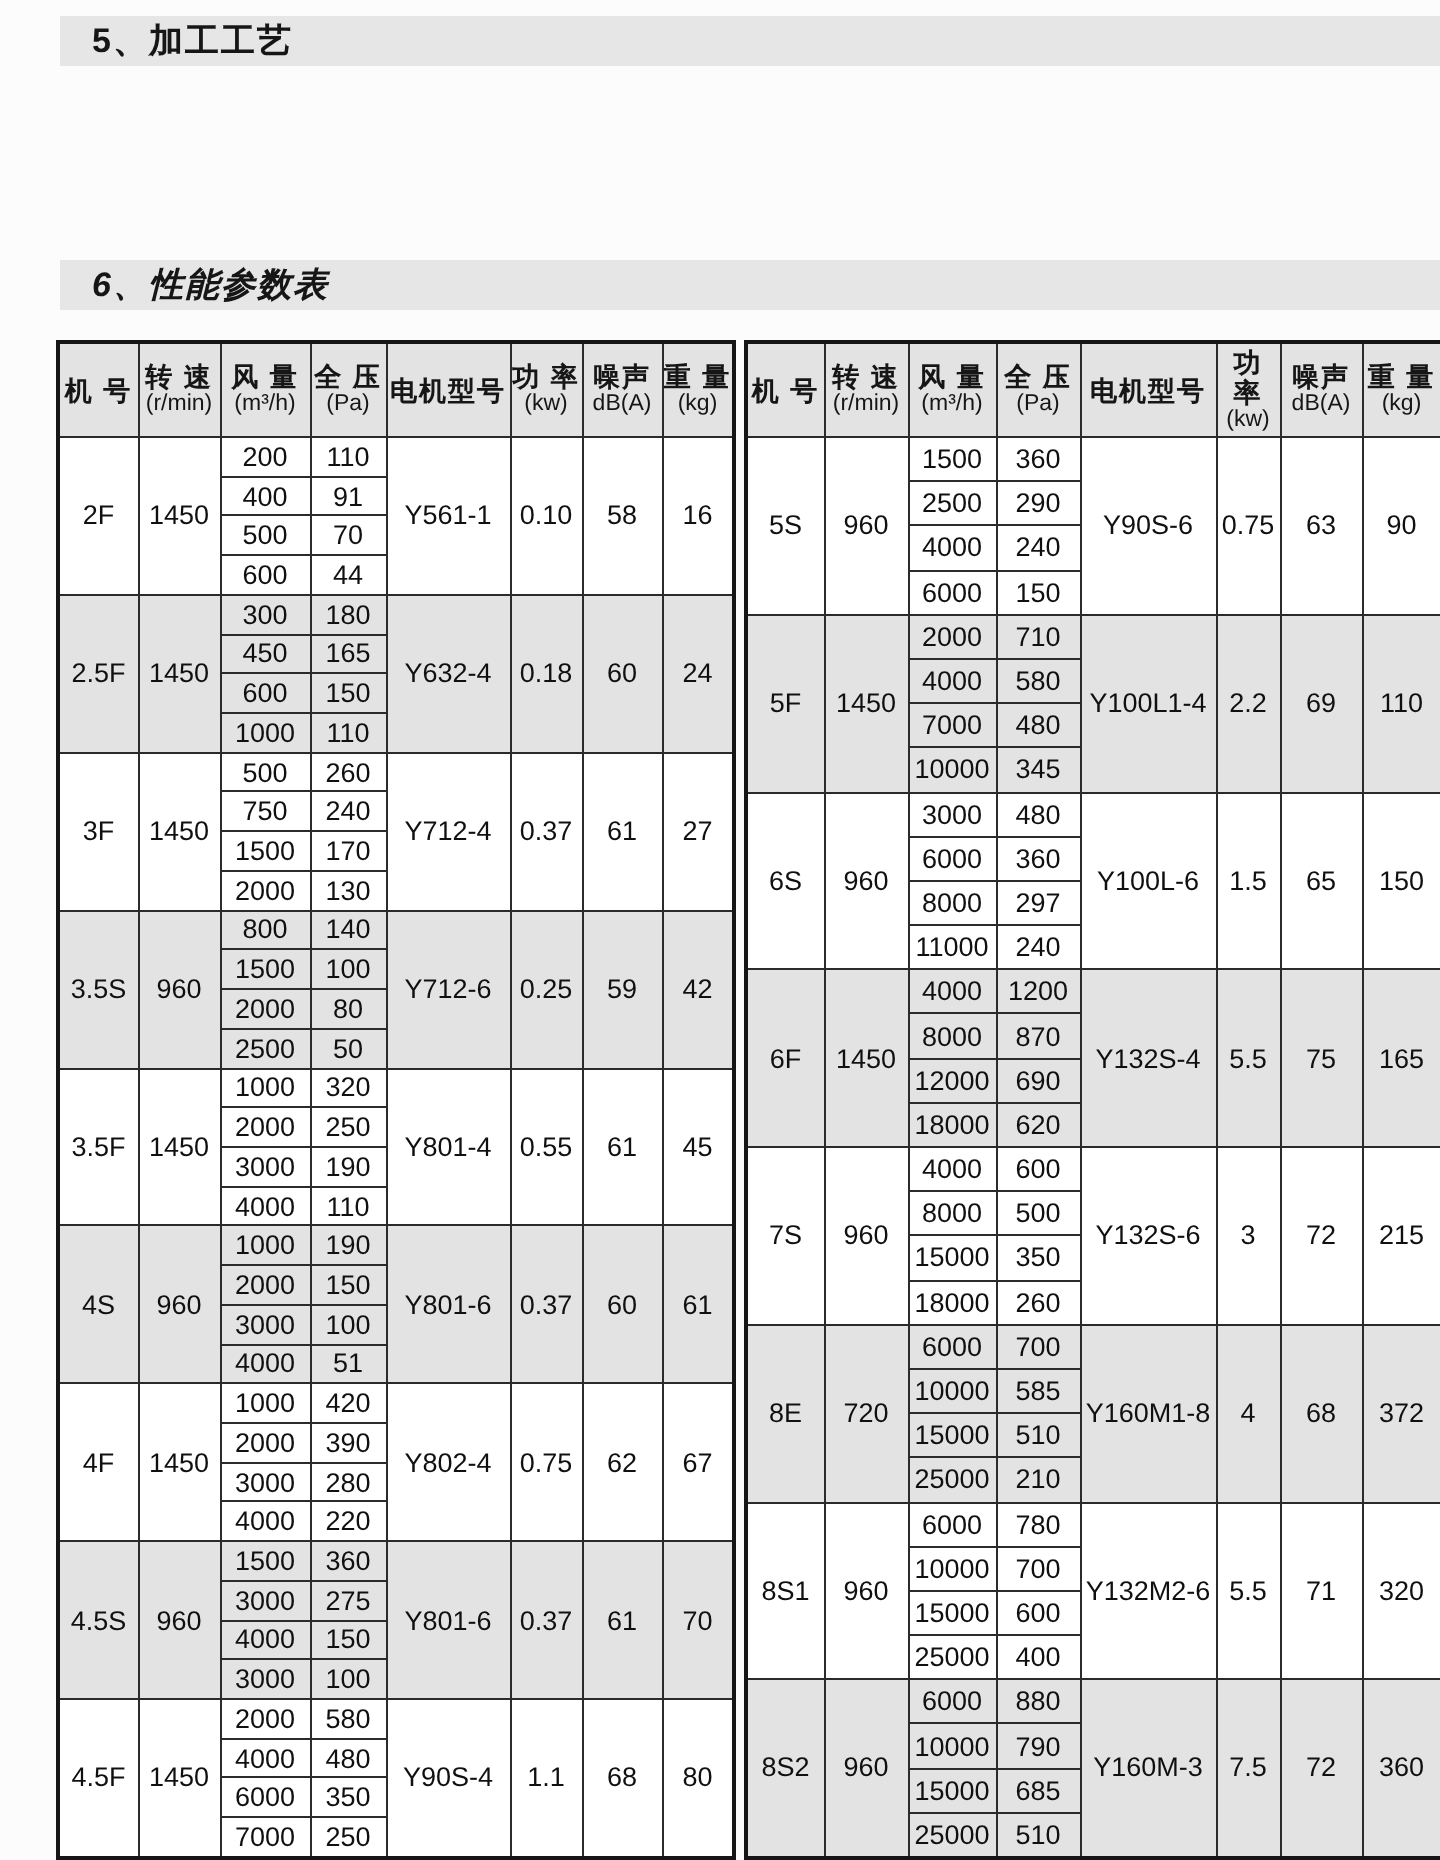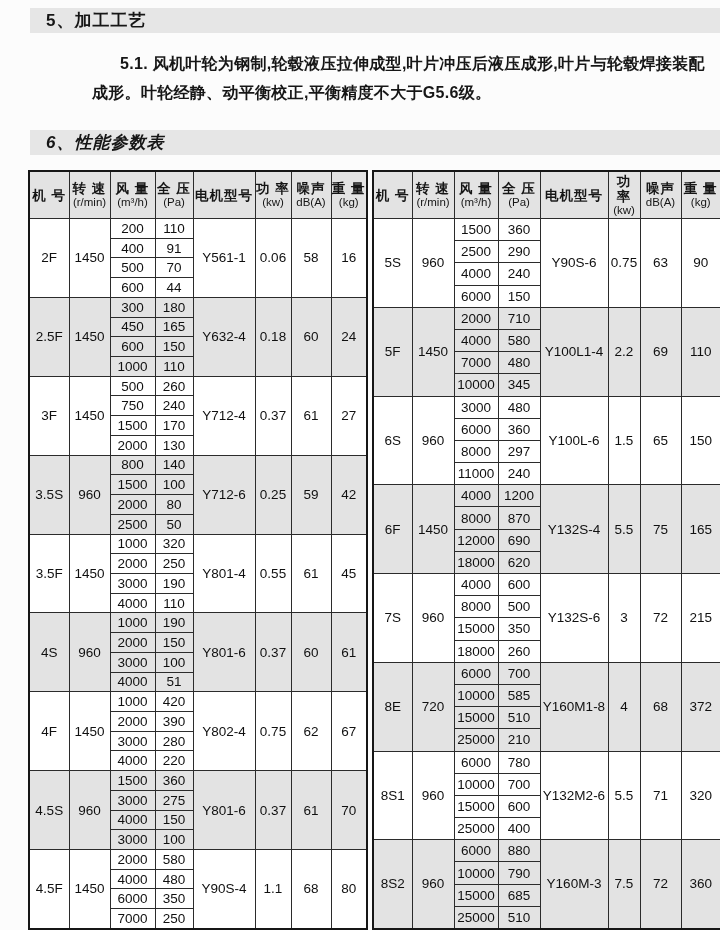--- a/index.html
+++ b/index.html
@@ -54,21 +54,20 @@
 </head>
 <body>
 
 <div class="page">
 
   <div class="bar" id="bar5">
     <span>5、加工工艺</span>
   </div>
 
   <div class="paras">
-    <p class="para">5.1.  风机叶轮为钢制,轮毂液压拉伸成型,叶片冲压后液压成形,叶片与轮毂焊接装配成形。叶轮经静、动平衡校正,平衡精度不大于G5.6级。</p>
   </div>
 
   <div class="bar" id="bar6">
     <span>6、性能参数表</span>
   </div>
 
   <div class="tables">
     <table class="ptable tl" id="table-left">
         <colgroup>
           <col style="width: 40px;">
@@ -114,21 +113,21 @@
             </th>
           </tr>
         </thead>
         <tbody>
           <tr>
             <td rowspan="4">2F</td>
             <td rowspan="4">1450</td>
             <td>200</td>
             <td>110</td>
             <td rowspan="4">Y561-1</td>
-            <td rowspan="4">0.06</td>
+            <td rowspan="4">0.10</td>
             <td rowspan="4">58</td>
             <td rowspan="4">16</td>
           </tr>
           <tr>
             <td>400</td>
             <td>91</td>
           </tr>
           <tr>
             <td>500</td>
             <td>70</td>

